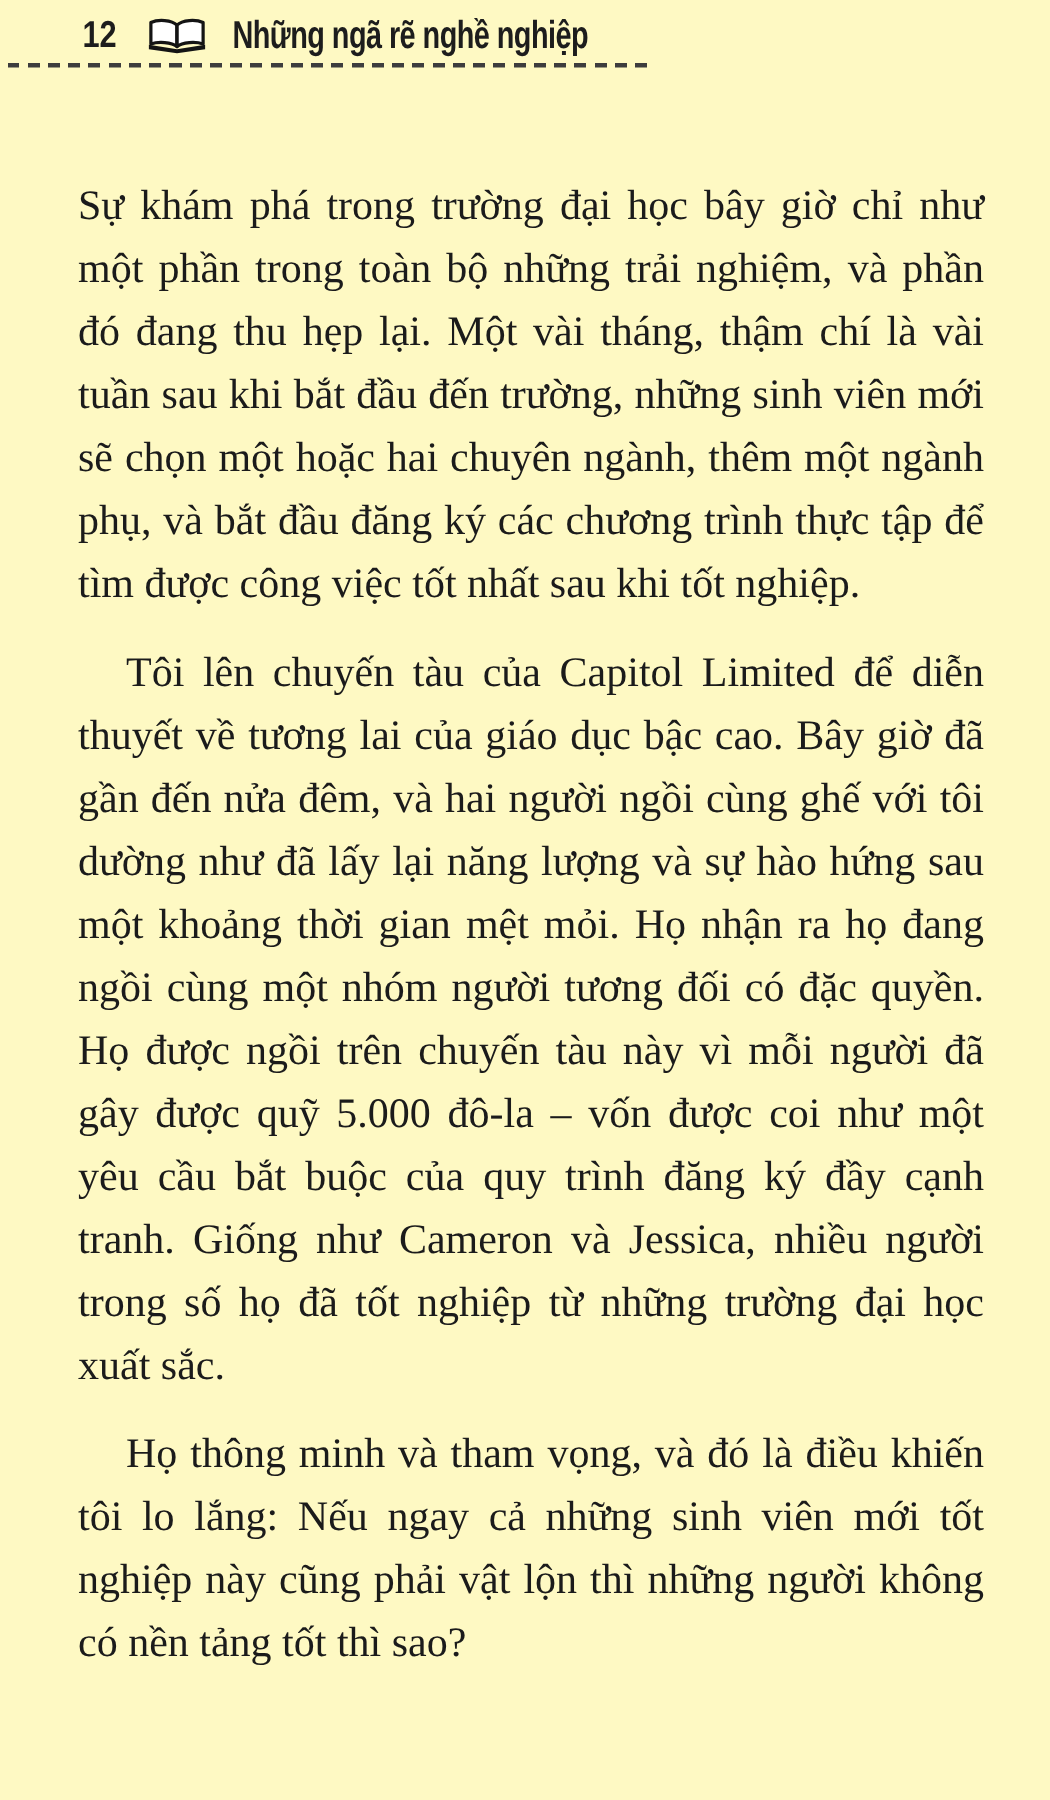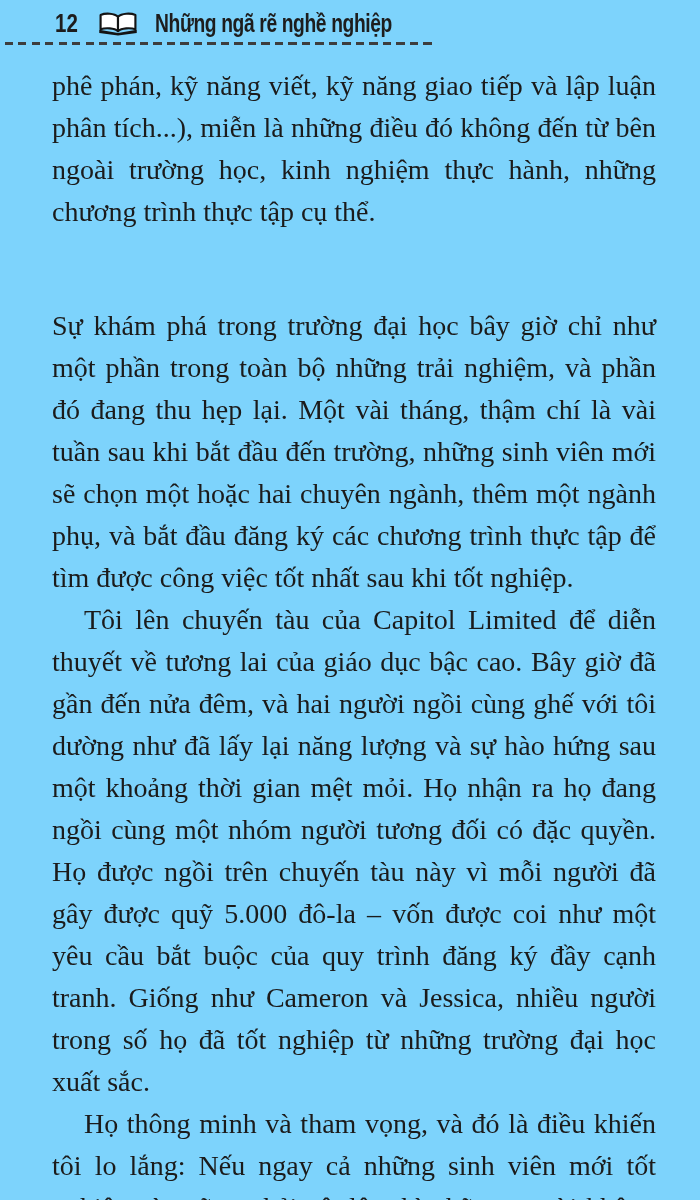--- a/index.html
+++ b/index.html
@@ -4,21 +4,21 @@
 <style>
   html, body {
     margin: 0;
     padding: 0;
     background: #ffffff;
   }
   .page {
     position: relative;
     width: 700px;
     height: 1200px;
-    background: #7dd3fc;
+    background: #fef9c3;
     overflow: hidden;
     font-family: "Liberation Serif", serif;
     color: #1b1b1b;
   }
   
   .header {
     display: flex;
     align-items: center;
     padding: 9px 0 0 55px;
     height: 28px;
@@ -66,20 +66,21 @@
     text-align: justify;
   }
   .para {
     margin: 0;
   }
   .para.space-before {
     margin-top: 72px;
   }
   .para.indent {
     text-indent: 32px;
+    margin-top: 17px;
   }
 </style>
 </head>
 <body>
 
 <div class="page">
 
   <header class="header">
     <span class="pagenum">12</span>
 
@@ -92,19 +93,18 @@
       </svg>
     </span>
 
     <span class="header-title">Những ngã rẽ nghề nghiệp</span>
   </header>
 
   <div class="divider"></div>
 
   <main class="body-text">
 
-  <p class="para">phê phán, kỹ năng viết, kỹ năng giao tiếp và lập luận phân tích...), miễn là những điều đó không đến từ bên ngoài trường học, kinh nghiệm thực hành, những chương trình thực tập cụ thể.</p>
       <p class="para space-before">Sự khám phá trong trường đại học bây giờ chỉ như một phần trong toàn bộ những trải nghiệm, và phần đó đang thu hẹp lại. Một vài tháng, thậm chí là vài tuần sau khi bắt đầu đến trường, những sinh viên mới sẽ chọn một hoặc hai chuyên ngành, thêm một ngành phụ, và bắt đầu đăng ký các chương trình thực tập để tìm được công việc tốt nhất sau khi tốt nghiệp.</p>
       <p class="para indent">Tôi lên chuyến tàu của Capitol Limited để diễn thuyết về tương lai của giáo dục bậc cao. Bây giờ đã gần đến nửa đêm, và hai người ngồi cùng ghế với tôi dường như đã lấy lại năng lượng và sự hào hứng sau một khoảng thời gian mệt mỏi. Họ nhận ra họ đang ngồi cùng một nhóm người tương đối có đặc quyền. Họ được ngồi trên chuyến tàu này vì mỗi người đã gây được quỹ 5.000 đô-la – vốn được coi như một yêu cầu bắt buộc của quy trình đăng ký đầy cạnh tranh. Giống như Cameron và Jessica, nhiều người trong số họ đã tốt nghiệp từ những trường đại học xuất sắc.</p>
       <p class="para indent">Họ thông minh và tham vọng, và đó là điều khiến tôi lo lắng: Nếu ngay cả những sinh viên mới tốt nghiệp này cũng phải vật lộn thì những người không có nền tảng tốt thì sao?</p>
     </main>
 
 </div>
 
 </body></html>

